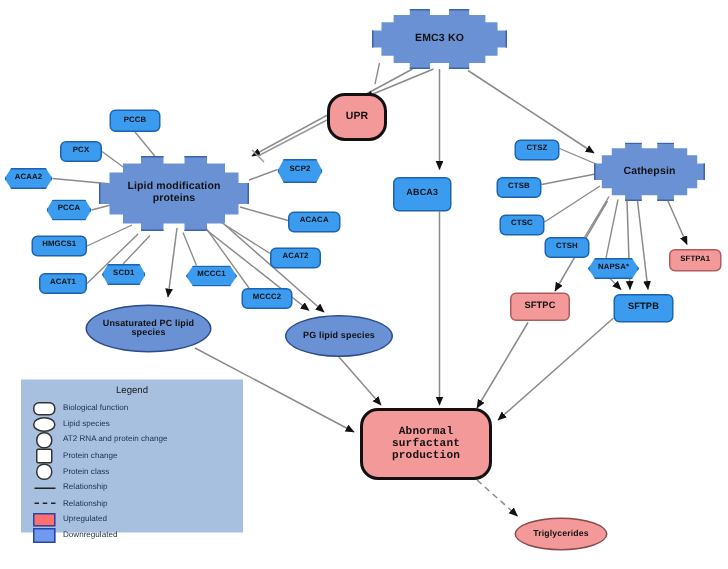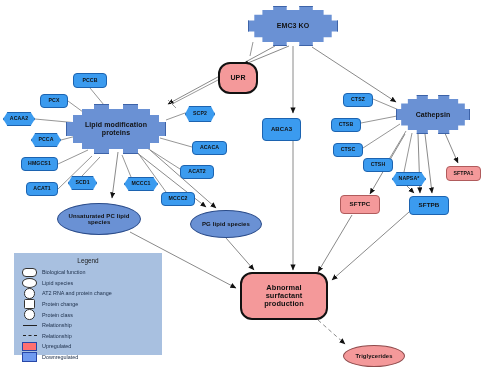--- a/index.html
+++ b/index.html
@@ -120,21 +120,21 @@
   </svg>
 
   <div class="node gear g1" style="left:248px;top:6px;width:90px;height:40px;">EMC3 KO</div>
 
   <div class="node gear g1" style="left:66px;top:104px;width:100px;height:50px;">Lipid modification proteins</div>
 
   <div class="node gear g1" style="left:396px;top:95px;width:74px;height:39px;">Cathepsin</div>
 
   <div class="node biofunc up" style="left:218px;top:62px;width:40px;height:32px;font-size:7px;">UPR</div>
 
-  <div class="node biofunc up" style="left:240px;top:272px;width:88px;height:48px;font-size:7.4px;padding:0 5px;">Abnormal surfactant production</div>
+  <div class="node biofunc up" style="left:240px;top:272px;width:88px;height:48px;font-size:7.4px;padding:0 5px;font-family:Liberation Mono, monospace;">Abnormal surfactant production</div>
 
   <div class="node gene" style="left:262px;top:118px;width:39px;height:23px;font-size:6px;">ABCA3</div>
 
   <div class="node gene" style="left:73px;top:73px;width:34px;height:15px;">PCCB</div>
   <div class="node gene" style="left:40px;top:94px;width:28px;height:14px;">PCX</div>
   <div class="node hex" style="left:3px;top:112px;width:32px;height:14px;">ACAA2</div>
   <div class="node hex" style="left:31px;top:133px;width:30px;height:14px;">PCCA</div>
   <div class="node gene" style="left:21px;top:157px;width:37px;height:14px;">HMGCS1</div>
   <div class="node gene" style="left:26px;top:182px;width:32px;height:14px;">ACAT1</div>
   <div class="node hex" style="left:68px;top:176px;width:29px;height:14px;">SCD1</div>

